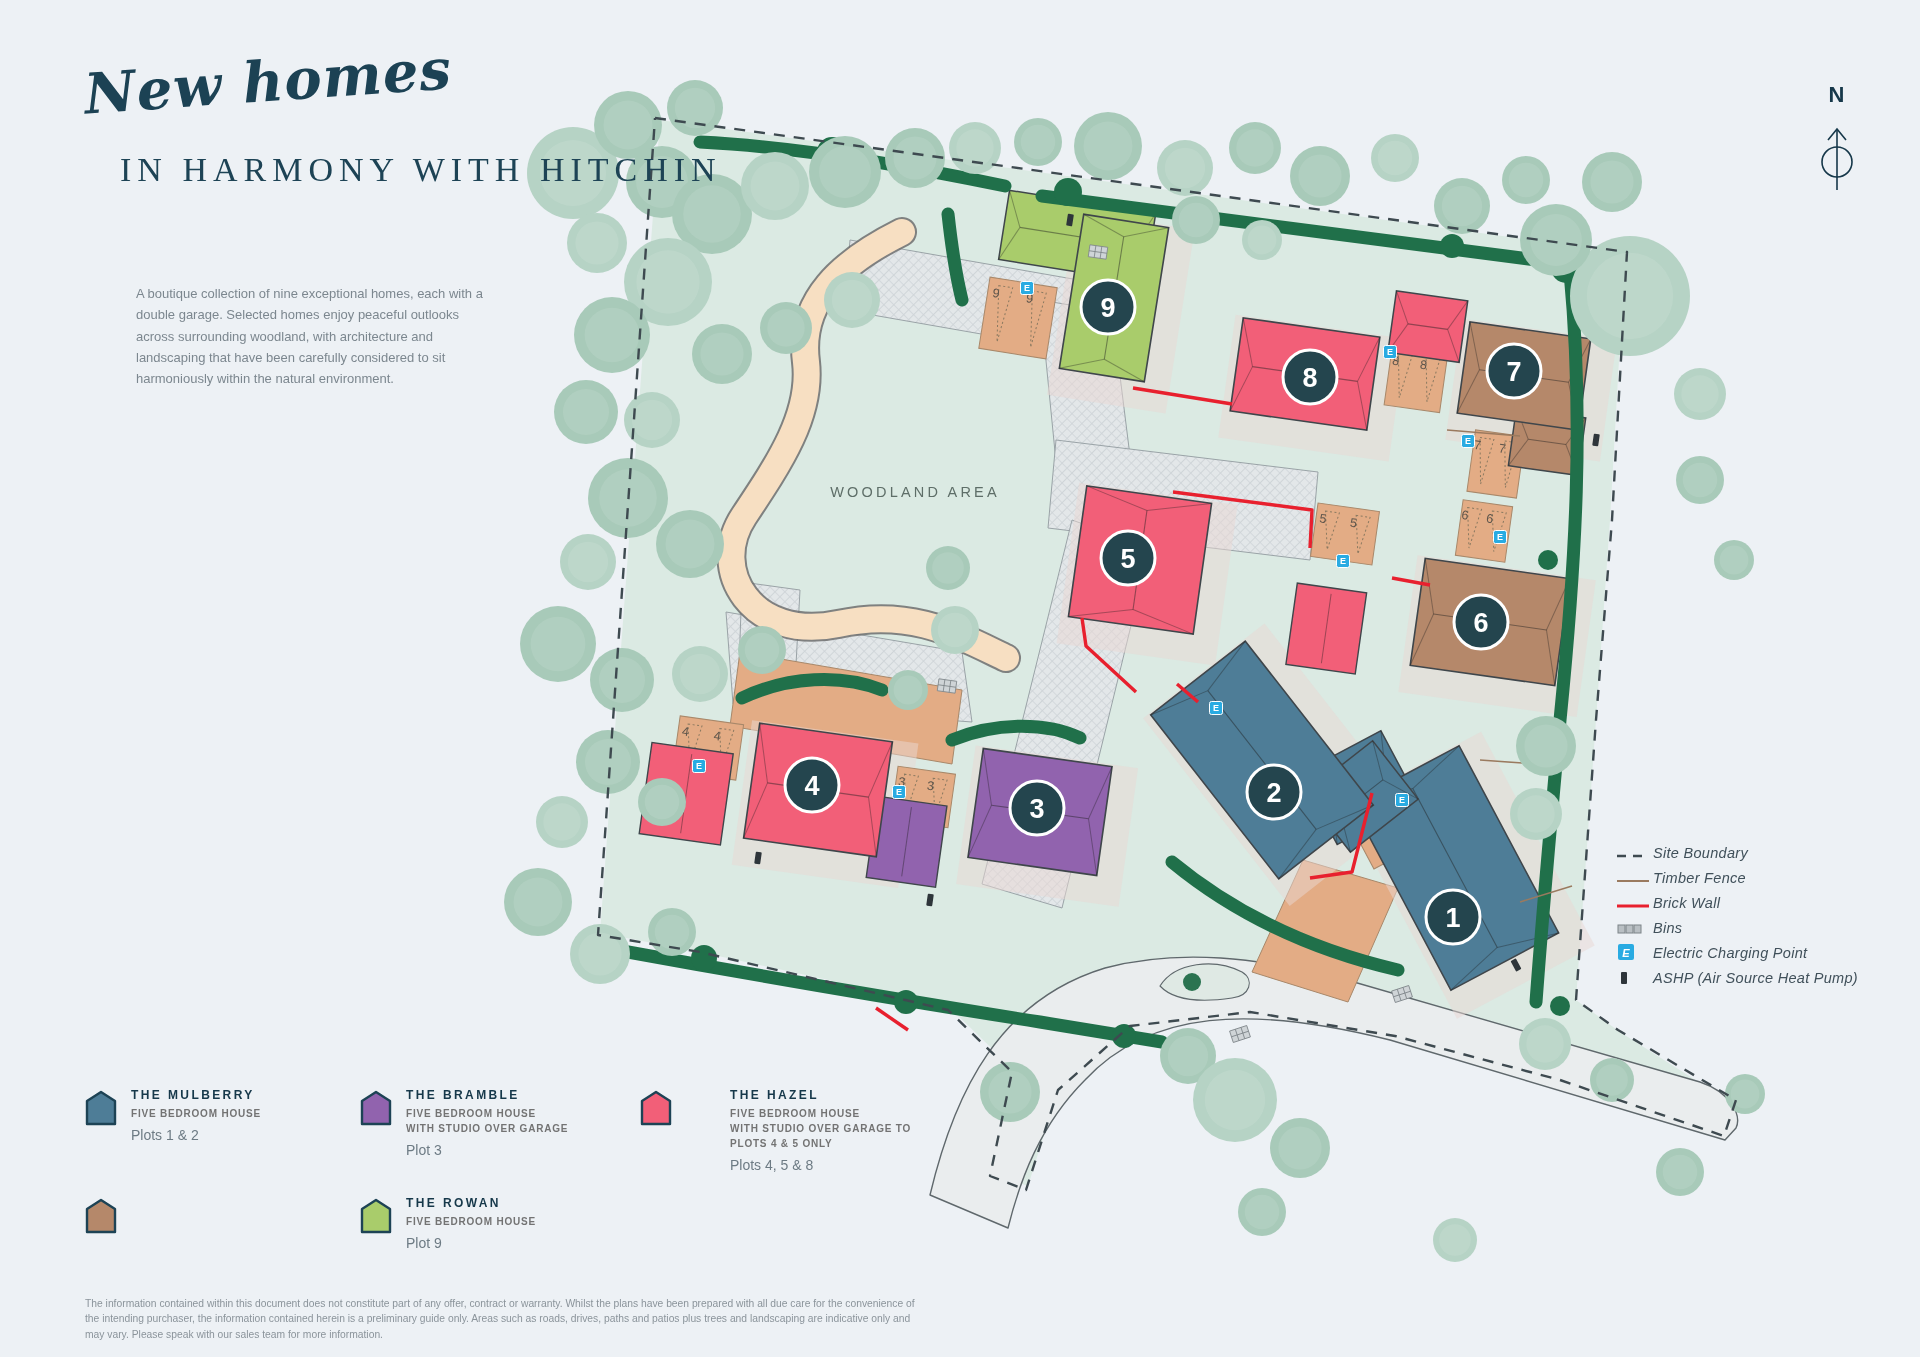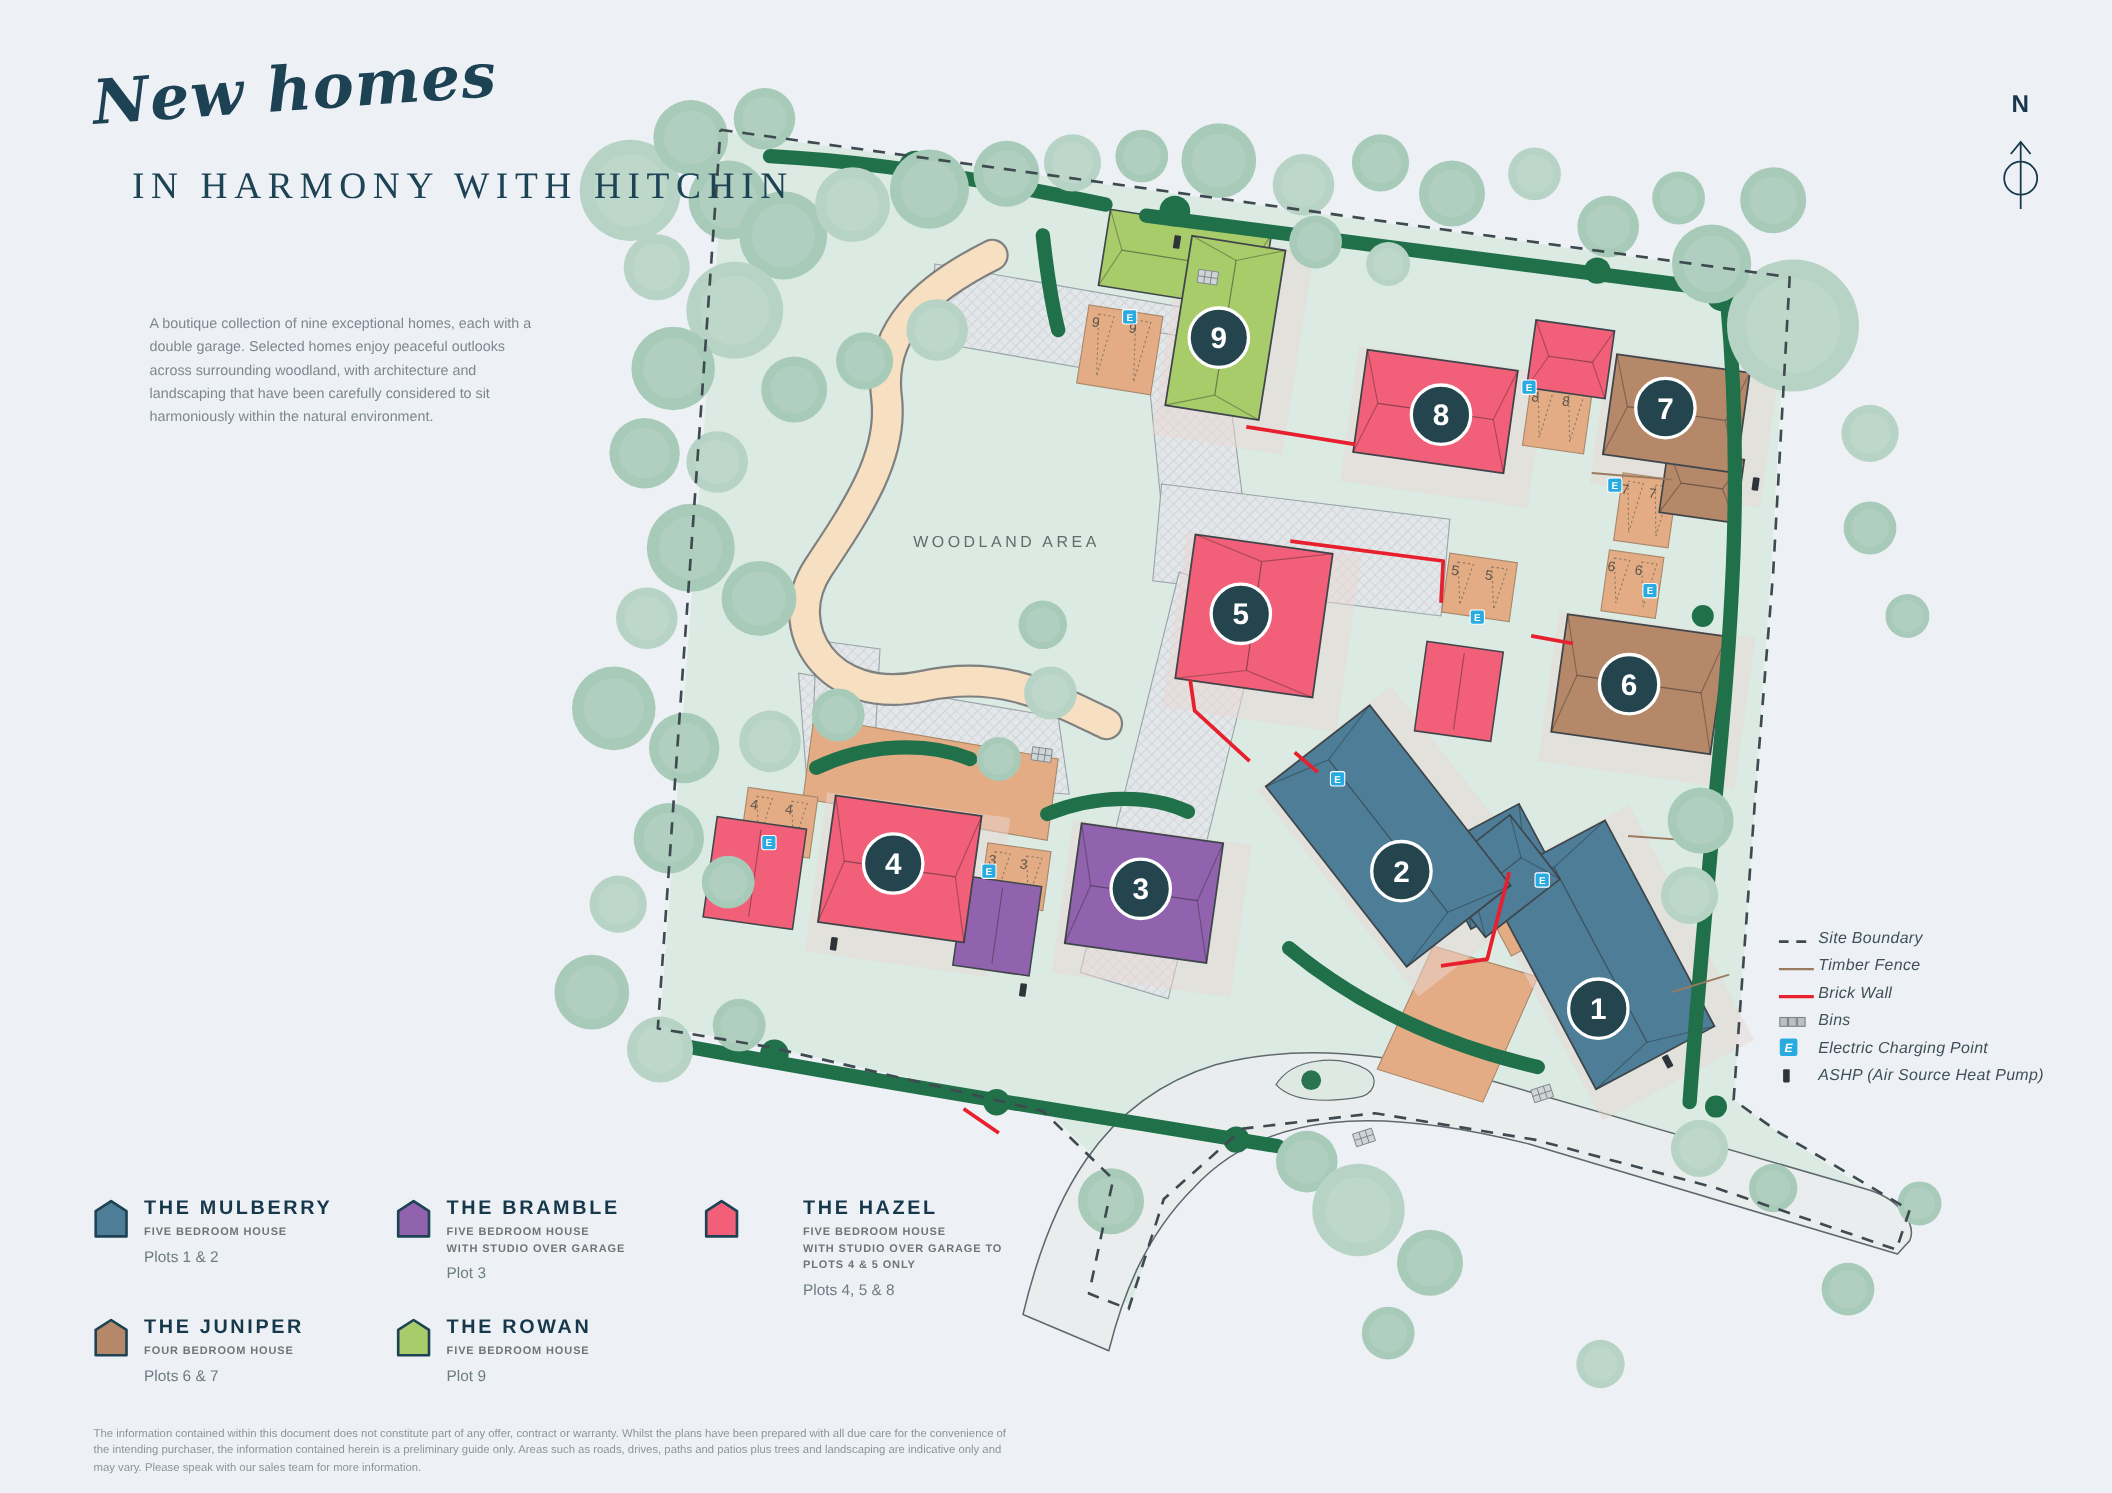--- a/index.html
+++ b/index.html
@@ -13,21 +13,21 @@
       letter-spacing:6px;color:#1d4355;margin-top:33px;}
   .intro{left:136px;top:283px;width:356px;font-size:13px;line-height:1.64;color:#7c878f;}
   .north{left:1812px;top:82px;width:50px;text-align:center;color:#16384a;}
   .north .n{font-size:22px;font-weight:bold;letter-spacing:1px;}
   .legend{left:1617px;top:836px;}
   .legend-row{display:flex;align-items:flex-end;height:25px;font-style:italic;}
   .legend-sym{width:36px;display:flex;align-items:center;justify-content:flex-start;}
   .legend-label{font-size:14.5px;color:#40505a;letter-spacing:.3px;}
   .key-item{position:absolute;display:flex;align-items:flex-start;z-index:2;}
   .key-icon{margin-right:14px;margin-top:2px;}
-  .key-name{font-size:18px;font-weight:bold;letter-spacing:2.4px;color:#16384a;}
+  .key-name{font-size:12px;font-weight:bold;letter-spacing:2.4px;color:#16384a;}
   .key-desc{margin-top:4px;font-size:10px;font-weight:bold;letter-spacing:.8px;
       color:#737373;line-height:1.5;}
   .key-plots{margin-top:6px;font-size:14px;color:#6d7b84;}
   .disclaimer{left:85px;top:1296px;width:835px;font-size:10.3px;line-height:1.5;color:#8b949b;}
 </style>
 </head>
 <body>
 
 <div id="page">
 
@@ -587,27 +587,20 @@
             <div>WITH STUDIO OVER GARAGE TO</div>
             <div>PLOTS 4 &amp; 5 ONLY</div>
           </div>
           <div class="key-plots">Plots 4, 5 &amp; 8</div>
         </div>
       </div>
       <div class="key-item" style="left: 85px; top: 1196px;">
         <svg width="32" height="36" class="key-icon">
           <path d="M16,2 L30,11 L30,34 L2,34 L2,11 Z" fill="#b5886a" stroke="#1d4355" stroke-width="2.4" stroke-linejoin="round"></path>
         </svg>
-        <div class="key-text">
-          <div class="key-name">THE JUNIPER</div>
-          <div class="key-desc">
-            <div>FOUR BEDROOM HOUSE</div>
-          </div>
-          <div class="key-plots">Plots 6 &amp; 7</div>
-        </div>
       </div>
       <div class="key-item" style="left: 360px; top: 1196px;">
         <svg width="32" height="36" class="key-icon">
           <path d="M16,2 L30,11 L30,34 L2,34 L2,11 Z" fill="#a9cc6b" stroke="#1d4355" stroke-width="2.4" stroke-linejoin="round"></path>
         </svg>
         <div class="key-text">
           <div class="key-name">THE ROWAN</div>
           <div class="key-desc">
             <div>FIVE BEDROOM HOUSE</div>
           </div>

